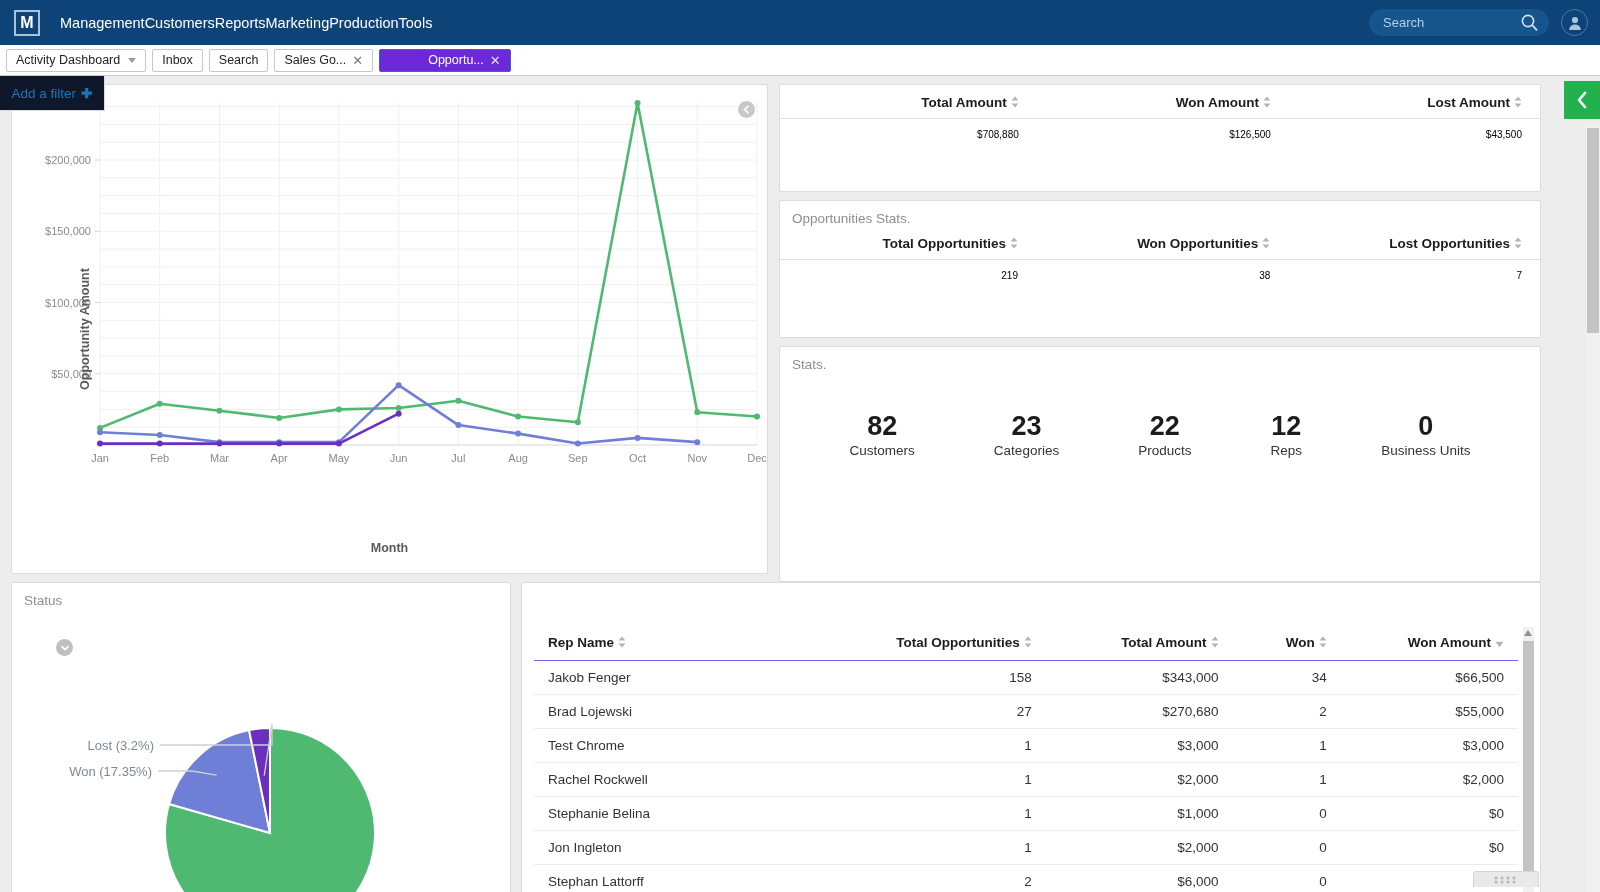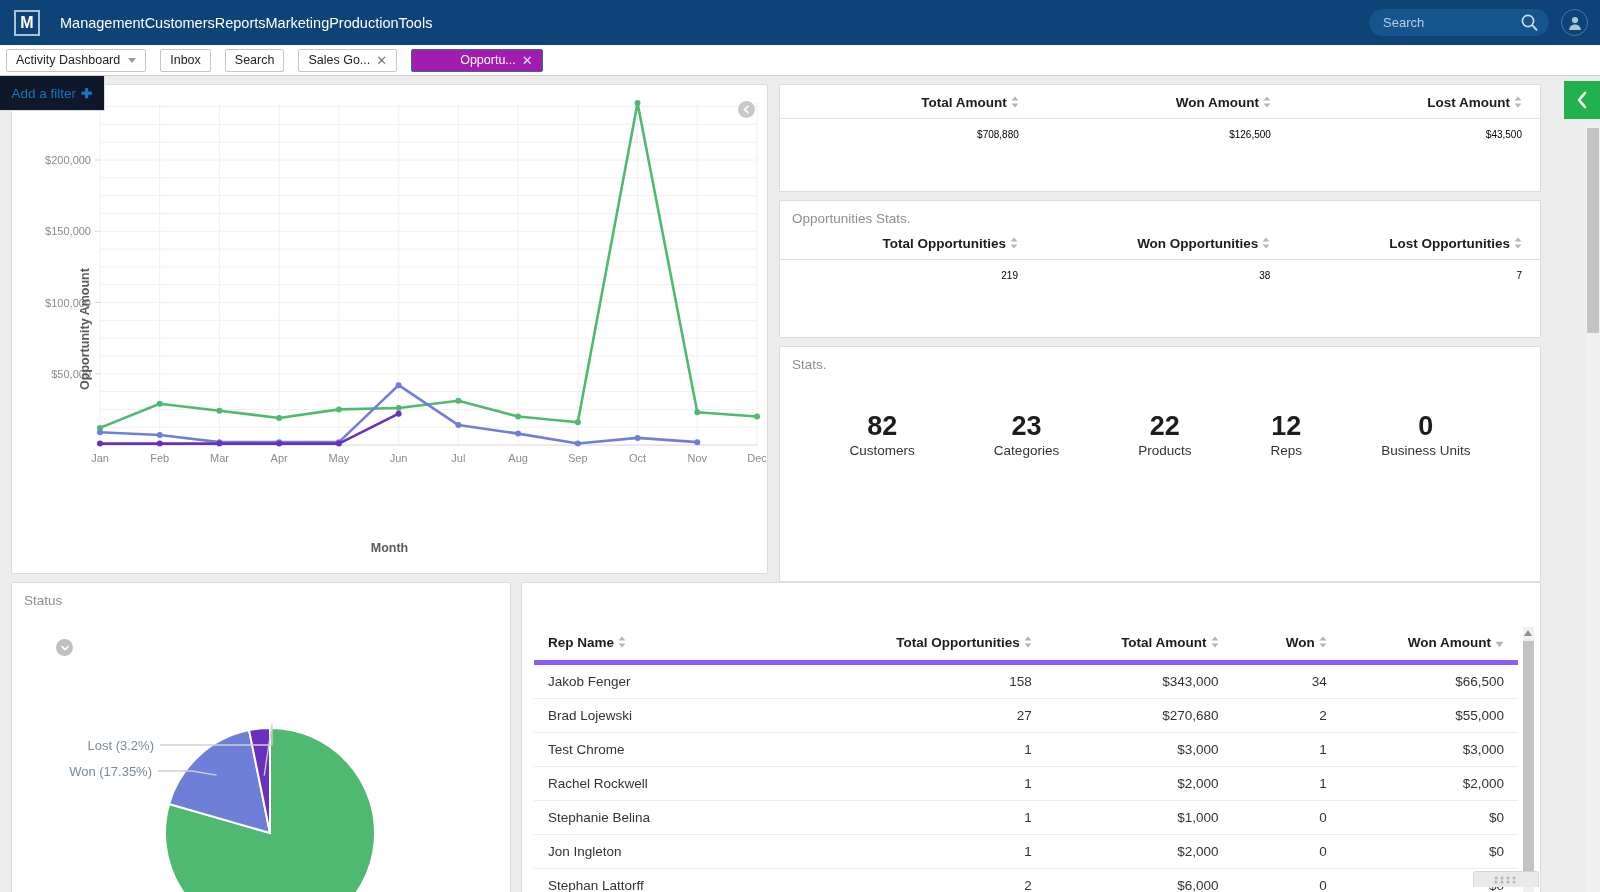--- a/index.html
+++ b/index.html
@@ -42,29 +42,29 @@
   .search-ic { position: absolute; right: 10px; top: 4px; }
   .avatar-circle {
     width: 27px; height: 27px; border-radius: 50%; border: 1px solid #4d7ba8;
     display: flex; align-items: center; justify-content: center;
     background: #0d4377;
   }
 
   
   .tabbar {
     height: 31px; background: #ffffff; border-bottom: 1px solid #cfcfcf;
-    display: flex; align-items: center; padding: 0 6px; gap: 14px;
+    display: flex; align-items: center; padding: 0 6px; gap: 6px;
   }
   .tab {
     height: 23px; border: 1px solid #c6c6c6; border-radius: 2px;
     background: #ffffff; color: #222222; font-size: 12.5px;
     display: flex; align-items: center; padding: 0 9px; gap: 6px;
     cursor: pointer; white-space: nowrap;
   }
-  .tab.active { background: #a21caf; border-color: #2e6ca4; color: #ffffff; padding-left: 48px; }
+  .tab.active { background: #6d28d9; border-color: #2e6ca4; color: #ffffff; padding-left: 48px; }
   .tab .x { color: #777777; font-size: 13px; line-height: 1; }
   .tab.active .x { color: #dce8f2; }
   .tab .caret {
     width: 0; height: 0; border-left: 4px solid transparent;
     border-right: 4px solid transparent; border-top: 5px solid #9a9a9a;
     margin-left: 2px;
   }
 
   
   .main { position: relative; height: 816px; background: #ededed; }
@@ -135,21 +135,21 @@
     position: absolute; left: 44px; top: 56px; width: 17px; height: 17px;
     border-radius: 50%; background: #c0c0c0;
     display: flex; align-items: center; justify-content: center; cursor: pointer;
   }
 
   
   .rep-card { left: 521px; top: 506px; width: 1020px; height: 380px; }
   .rep-table { width: 100%; border-collapse: collapse; table-layout: fixed; }
   .rep-table th {
     font-size: 13.5px; color: #1c1c1c; font-weight: bold;
-    padding: 8px 14px 9px 14px; border-bottom: 5px solid #8b5cf6;
+    padding: 8px 14px 9px 14px; border-bottom: 1px solid #8b5cf6;
     white-space: nowrap; cursor: pointer;
   }
   .rep-table td {
     font-size: 13.5px; color: #333333;
     padding: 9px 14px; border-bottom: 1px solid #ececec;
     white-space: nowrap; overflow: hidden;
   }
   .ta-left { text-align: left; }
   .ta-right { text-align: right; }
   .rep-scroll {

